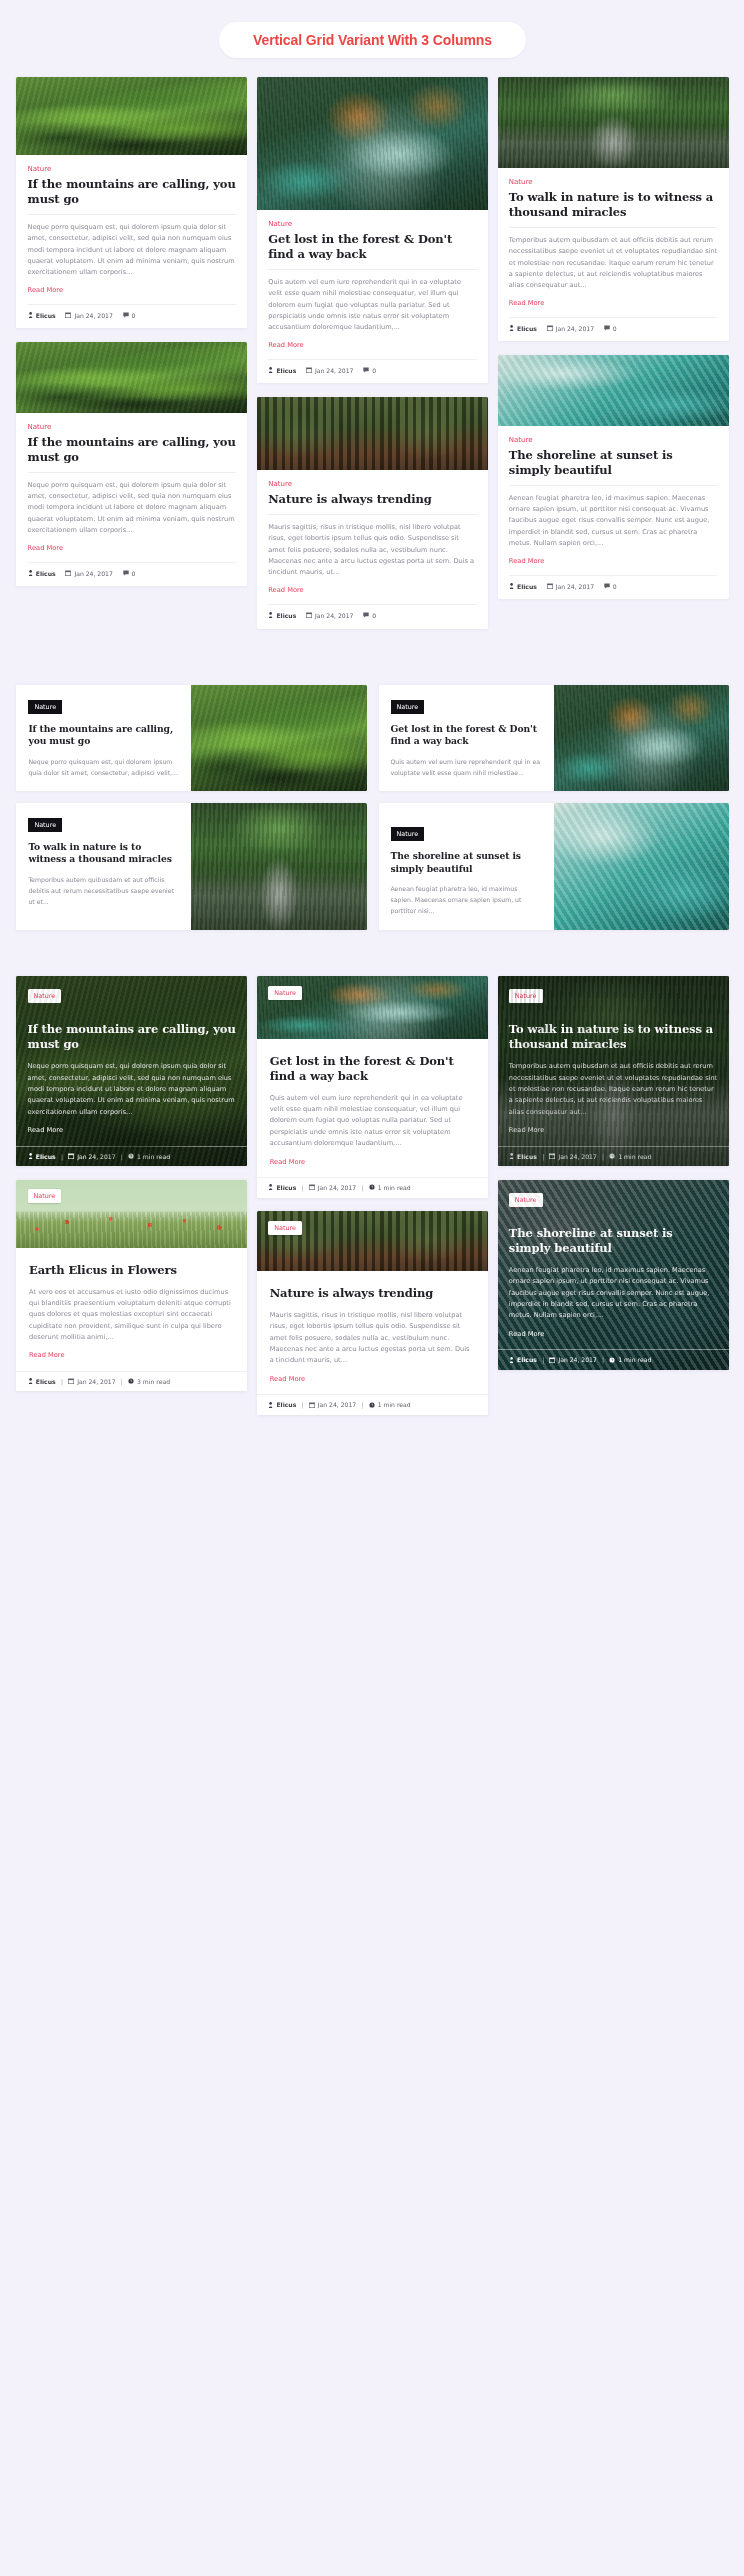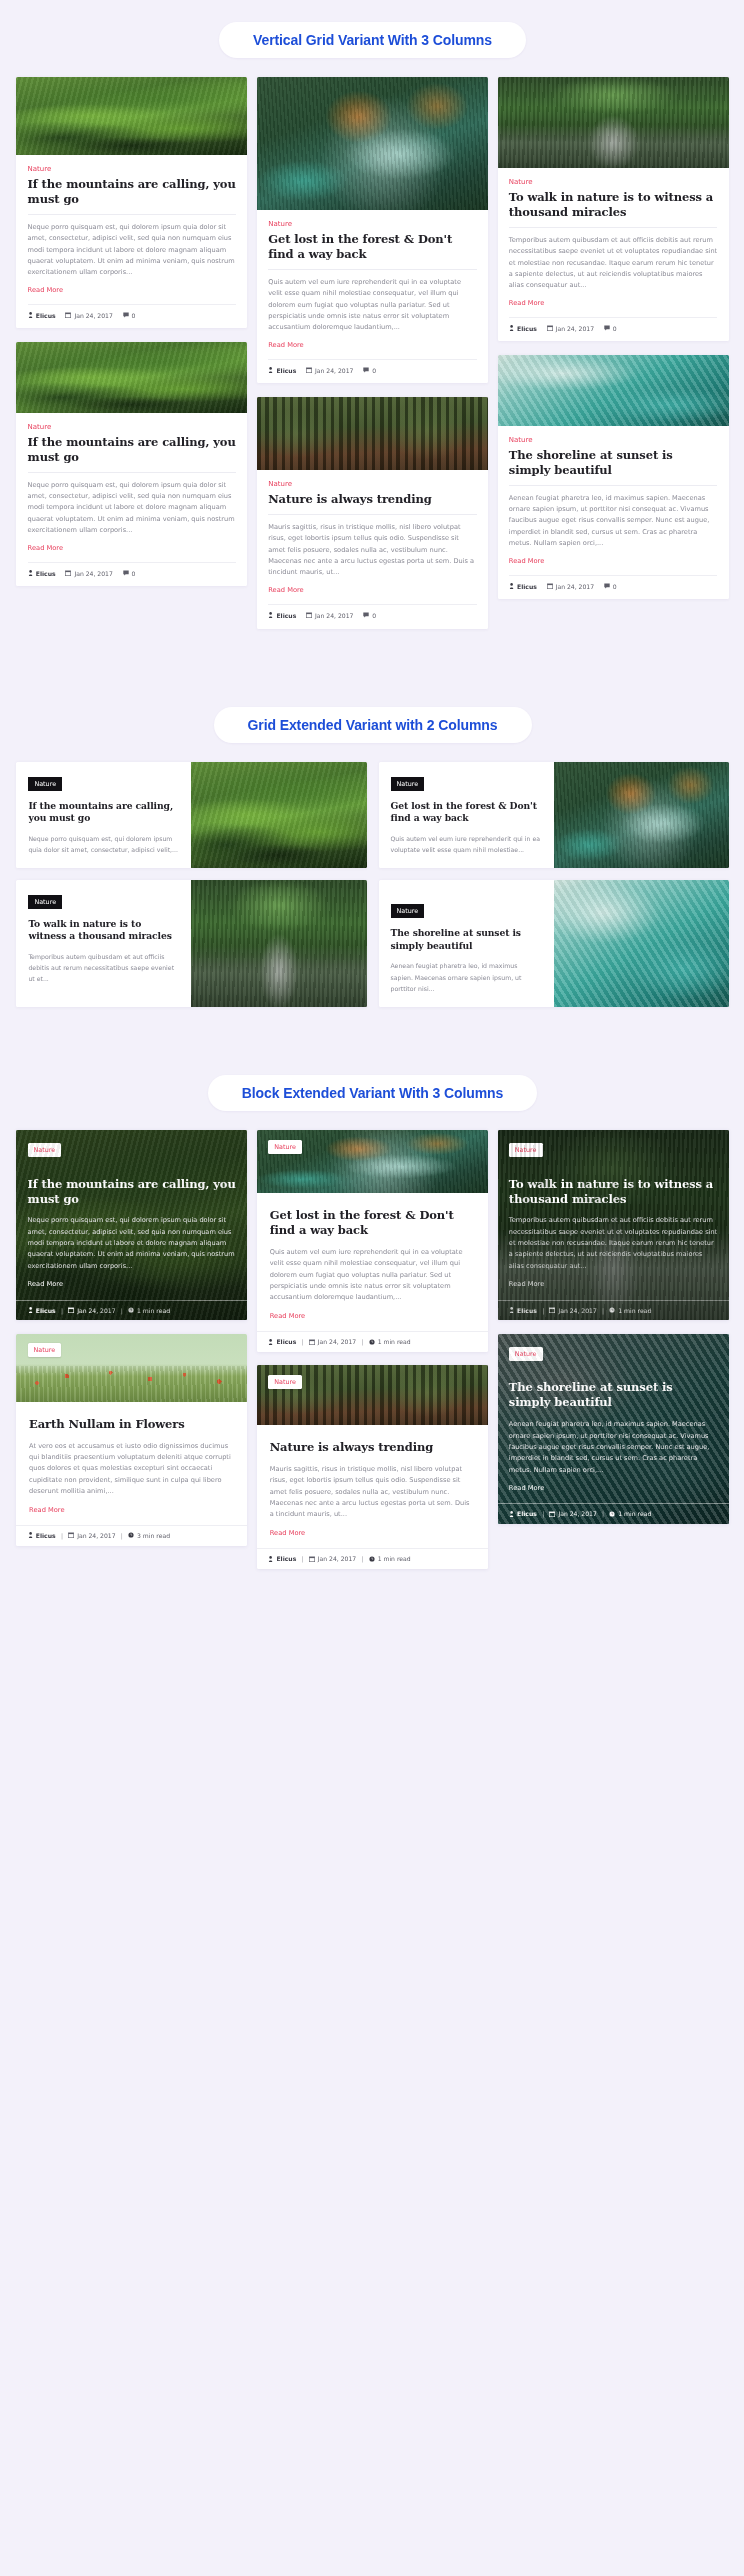--- a/index.html
+++ b/index.html
@@ -21,21 +21,21 @@
     display: flex; justify-content: center;
     padding: 22.3px 0 19.4px 0;
   }
   .section-heading {
     background: #ffffff;
     border-radius: 30px;
     padding: 9.7px 34px;
     font-family: "Liberation Sans", sans-serif;
     font-weight: bold;
     font-size: 14px;
-    color: #1d4ed8;
+    color: #ef4444;
     letter-spacing: -0.1px;
     box-shadow: 0 0.7px 2.2px rgba(80,60,140,.07);
     white-space: nowrap;
   }
 
   
   .masonry {
     column-count: 3;
     column-gap: 9.7px;
     padding: 0 16.4px;
@@ -489,23 +489,20 @@
             <span>0</span>
           </span>
         </div>
       </div>
     </div>
 
   </div>
 </div>
 
 <div class="section" style="padding-top:43px">
-  <div class="section-heading-wrap">
-    <div class="section-heading">Grid Extended Variant with 2 Columns</div>
-  </div>
   <div class="grid2">
 
     <div class="x-card">
       <div class="x-body">
         <span class="badge-dark">Nature</span>
         <div class="x-title">If the mountains are calling, you must go</div>
         <div class="x-excerpt">Neque porro quisquam est, qui dolorem ipsum quia dolor sit amet, consectetur, adipisci velit,...</div>
       </div>
       <div class="x-thumb ph ph-hills"></div>
     </div>
@@ -534,23 +531,20 @@
         <div class="x-title">The shoreline at sunset is simply beautiful</div>
         <div class="x-excerpt">Aenean feugiat pharetra leo, id maximus sapien. Maecenas ornare sapien ipsum, ut porttitor nisi...</div>
       </div>
       <div class="x-thumb ph ph-shore"></div>
     </div>
 
   </div>
 </div>
 
 <div class="section" style="padding-top:46px">
-  <div class="section-heading-wrap">
-    <div class="section-heading">Block Extended Variant With 3 Columns</div>
-  </div>
   <div class="grid3">
 
     
     <div class="b-card ph ph-hills">
       <div class="b-overlay"></div>
       <div class="b-content">
         <span class="badge-light">Nature</span>
         <div class="b-title">If the mountains are calling, you must go</div>
         <div class="b-excerpt">Neque porro quisquam est, qui dolorem ipsum quia dolor sit amet, consectetur, adipisci velit, sed quia non numquam eius modi tempora incidunt ut labore et dolore magnam aliquam quaerat voluptatem. Ut enim ad minima veniam, quis nostrum exercitationem ullam corporis...</div>
         <a class="b-read">Read More</a>
@@ -581,21 +575,21 @@
         </span>
       </div>
     </div>
 
     
     <div class="b-card light">
       <div class="b-media ph ph-poppy" style="height:68px">
         <span class="badge-light light-media-badge">Nature</span>
       </div>
       <div class="b-content">
-        <div class="b-title">Earth Nullam in Flowers</div>
+        <div class="b-title">Earth Elicus in Flowers</div>
         <div class="b-excerpt">At vero eos et accusamus et iusto odio dignissimos ducimus qui blanditiis praesentium voluptatum deleniti atque corrupti quos dolores et quas molestias excepturi sint occaecati cupiditate non provident, similique sunt in culpa qui libero deserunt mollitia animi,...</div>
         <a class="b-read">Read More</a>
       </div>
       <div class="b-meta">
         <span class="mi">
           <svg class="ico" width="5.2" height="6" viewBox="0 0 8 9">
               <circle cx="4" cy="2" r="2" fill="#3a3a44"></circle>
               <path d="M1.4 9 C1.4 6.2 6.6 6.2 6.6 9 Z" fill="#3a3a44"></path>
             </svg>
           <span class="author">Elicus</span>

